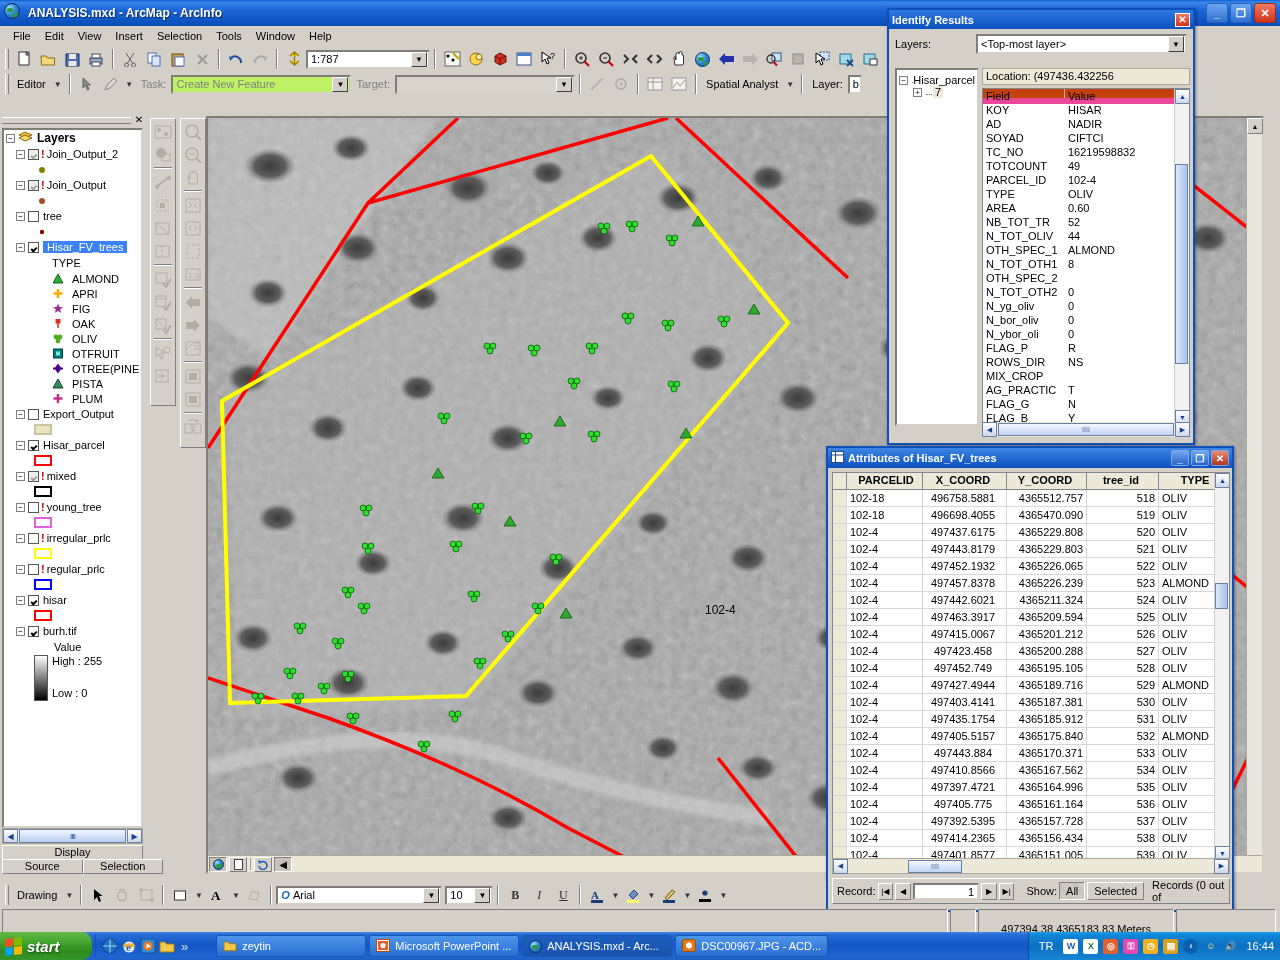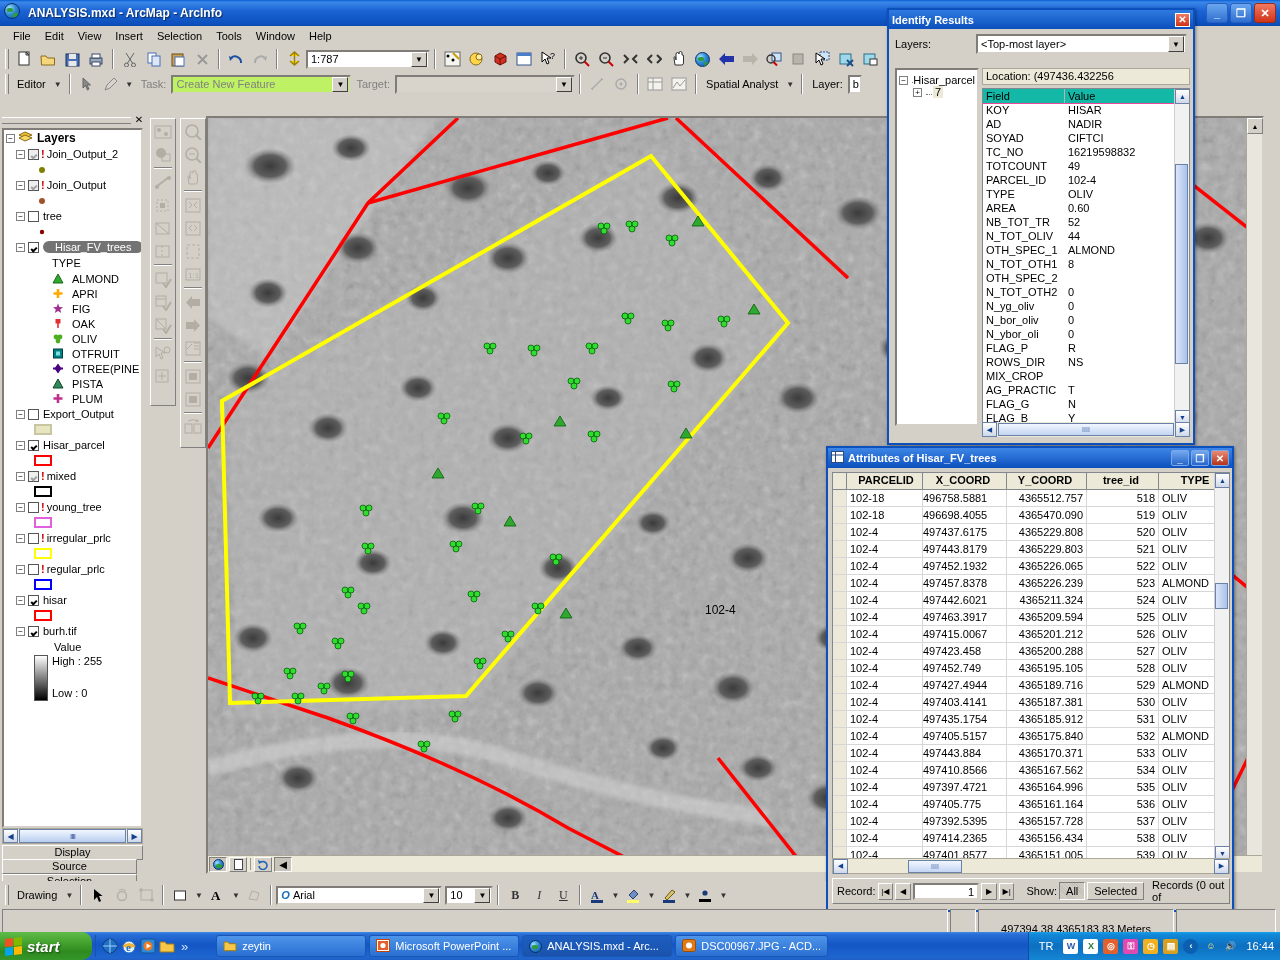--- a/index.html
+++ b/index.html
@@ -71,38 +71,38 @@
   .tr { display:flex; align-items:center; height:16px; font-size:11px; white-space:nowrap; }
   .exp { width:9px;height:9px;border:1px solid #808080;background:#fff;margin-right:3px;
          font-size:8px;line-height:7px;text-align:center;color:#000;flex:none;}
   .ck { width:11px;height:11px;border:1px solid #555;background:#fff;margin-right:4px;flex:none;
         position:relative;}
   .ck.on:after{content:"";position:absolute;left:2px;top:4px;width:4px;height:2px;border-left:2px solid #000;border-bottom:2px solid #000;transform:rotate(-45deg);}
   .ck.gray{background:#eeeeee;}
   .ck.gray.on:after{border-color:#a0a0a0;}
   .bang{color:#cc0000;font-weight:bold;font-size:11px;margin-right:2px;margin-left:-2px;}
   .lyrname{font-size:11px;}
-  .lyrname.sel{background:#737373;color:#fff;padding:0 12px;border-radius:6px;}
+  .lyrname.sel{background:#3b82f6;color:#fff;padding:0 4px;}
   .lyrname.bold{font-weight:bold;font-size:12px;}
   .swatchrow{display:flex;align-items:center;height:15px;padding-left:30px;}
   .swatchrow.i2{padding-left:46px;}
   .sw-box{width:18px;height:11px;border:2px solid #000;margin-right:6px;flex:none;}
   .sym{width:16px;height:14px;margin-right:6px;flex:none;display:flex;align-items:center;justify-content:center;}
   .toc-hs {
     position:absolute; left:0; bottom:30px; width:141px; height:16px;
     background:#ece9d8; border:1px solid #aca899; display:flex; align-items:center;
   }
   .hs-arrow{width:15px;height:14px;background:linear-gradient(180deg,#fff,#cfd8ea);border:1px solid #6b82a8;
             display:flex;align-items:center;justify-content:center;font-size:8px;color:#14418c;}
   .hs-thumb{flex:1;height:14px;margin:0 1px;background:linear-gradient(180deg,#f2f7ff,#b9cdf0);border:1px solid #6b82a8;
             display:flex;align-items:center;justify-content:center;color:#3a5a9a;font-size:8px;letter-spacing:-1px;}
   .toc-display{position:absolute;left:0;bottom:14px;width:141px;height:15px;background:#d4d0c8;
                border:1px solid #fff;border-right-color:#808080;border-bottom-color:#808080;
                text-align:center;font-size:11px;line-height:13px;}
-  .toc-tabs{position:absolute;left:0;bottom:0;width:135px;height:15px;display:flex;flex-direction:column;}
+  .toc-tabs{position:absolute;left:0;bottom:0;width:161px;height:15px;display:flex;}
   .toc-tab{flex:1;background:#d4d0c8;border:1px solid #fff;border-right-color:#808080;border-bottom-color:#808080;
            text-align:center;font-size:11px;line-height:13px;}
 
   
   .palette{position:absolute;background:#d4d0c8;border:1px solid #fff;border-right-color:#808080;border-bottom-color:#808080;}
   .ptool{width:22px;height:22px;margin:1px auto;display:flex;align-items:center;justify-content:center;}
   .psep{height:1px;margin:2px 3px;border-top:1px solid #808080;border-bottom:1px solid #fff;}
 
   
   .mapwrap{position:absolute;left:206px;top:3px;width:1058px;height:758px;background:#fff;border:2px inset #d4d0c8;}
@@ -125,21 +125,21 @@
   .idwin .wtitle .t{flex:1;}
   .xbtn{width:15px;height:14px;background:linear-gradient(180deg,#f07a63,#cf3318);border:1px solid #fff;color:#fff;
         font-size:10px;font-weight:bold;display:flex;align-items:center;justify-content:center;}
   .id-layers{display:flex;align-items:center;padding:5px 6px 4px 6px;gap:40px;}
   .id-tree{position:absolute;left:6px;top:58px;width:84px;height:358px;background:#fff;border:2px inset #d4d0c8;padding:4px 2px;}
   .idnode{display:flex;align-items:center;font-size:11px;}
   .dotted{border-bottom:1px dotted #808080;width:6px;margin:0 1px;height:6px;}
   .id-loc{position:absolute;left:93px;top:58px;width:208px;height:17px;background:#ece9d8;border:1px solid #aca899;
           font-size:11px;line-height:15px;padding-left:3px;overflow:hidden;white-space:nowrap;}
   .id-grid{position:absolute;left:93px;top:78px;width:208px;height:338px;background:#fff;border:1px solid #828790;overflow:hidden;}
-  .idg-head{display:flex;height:15px;background:#14b8a6;border-bottom:1px solid #ec4899;font-size:11px;}
+  .idg-head{display:flex;height:15px;background:#c2410c;border-bottom:6px solid #ec4899;font-size:11px;}
   .idg-head div{border-right:1px solid #b5b5b5;padding-left:3px;line-height:14px;}
   .idg-row{display:flex;height:14px;font-size:11px;line-height:13px;}
   .idg-row .f{width:82px;padding-left:3px;overflow:hidden;white-space:nowrap;}
   .idg-row .v{flex:1;padding-left:3px;overflow:hidden;white-space:nowrap;}
   .idg-vs{position:absolute;right:0;top:0;width:15px;bottom:0;background:#f1f1f1;border-left:1px solid #d0d0d0;}
   .sbb{width:15px;height:15px;background:linear-gradient(180deg,#fff,#cfd8ea);border:1px solid #6b82a8;
        display:flex;align-items:center;justify-content:center;font-size:7px;color:#14418c;}
   .id-hs{position:absolute;left:93px;bottom:6px;width:208px;height:15px;display:flex;align-items:center;background:#ece9d8;}
 
   
@@ -151,21 +151,21 @@
   .wbtn{width:18px;height:16px;margin-left:2px;border:1px solid #7da7e8;border-radius:2px;color:#fff;
         background:linear-gradient(180deg,#74a9ef,#2565c8);display:flex;align-items:center;justify-content:center;font-size:10px;font-weight:bold;}
   .wbtn.cl{background:linear-gradient(180deg,#e98b76,#b2341a);}
   .tbl{position:absolute;left:4px;top:24px;width:398px;height:390px;background:#fff;border:1px solid #828790;overflow:hidden;}
   .thead{display:flex;height:17px;background:#ece9d8;border-bottom:1px solid #828790;}
   .thead div{border-right:1px solid #828790;font-size:11px;font-weight:bold;line-height:15px;text-align:center;background:#ece9d8;}
   .trow{display:flex;height:17px;border-bottom:1px solid #d7d7d7;font-size:11px;line-height:16px;}
   .trow div{border-right:1px solid #d7d7d7;overflow:hidden;white-space:nowrap;}
   .c-sel{width:14px;background:#ece9d8;flex:none;}
   .c-pid{width:76px;flex:none;padding-left:3px;}
-  .c-x{width:84px;flex:none;text-align:left;padding-right:3px;}
+  .c-x{width:84px;flex:none;text-align:center;padding-right:3px;}
   .c-y{width:80px;flex:none;text-align:right;padding-right:3px;}
   .c-id{width:72px;flex:none;text-align:right;padding-right:3px;}
   .c-ty{flex:1;padding-left:3px;}
   .tbl-vs{position:absolute;right:0;top:0;width:15px;bottom:0;background:#f1f1f1;border-left:1px solid #d0d0d0;}
   .at-hs{position:absolute;left:4px;bottom:36px;width:398px;height:16px;display:flex;align-items:center;background:#ece9d8;border:1px solid #aca899;}
   .at-status{position:absolute;left:4px;bottom:6px;width:398px;height:26px;background:#d4d0c8;
              border:1px solid #fff;border-right-color:#808080;border-bottom-color:#808080;
              display:flex;align-items:center;font-size:11px;padding-left:4px;gap:2px;}
   .navb{width:17px;height:17px;background:#d4d0c8;border:1px solid #fff;border-right-color:#808080;border-bottom-color:#808080;
         display:flex;align-items:center;justify-content:center;font-size:8px;}

